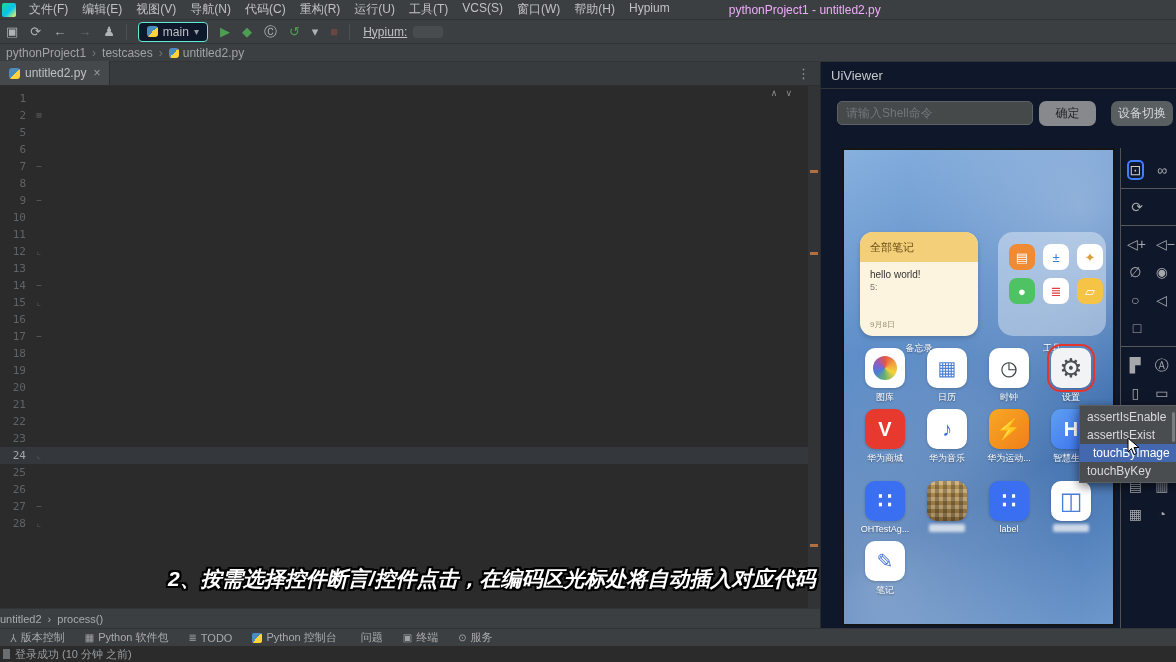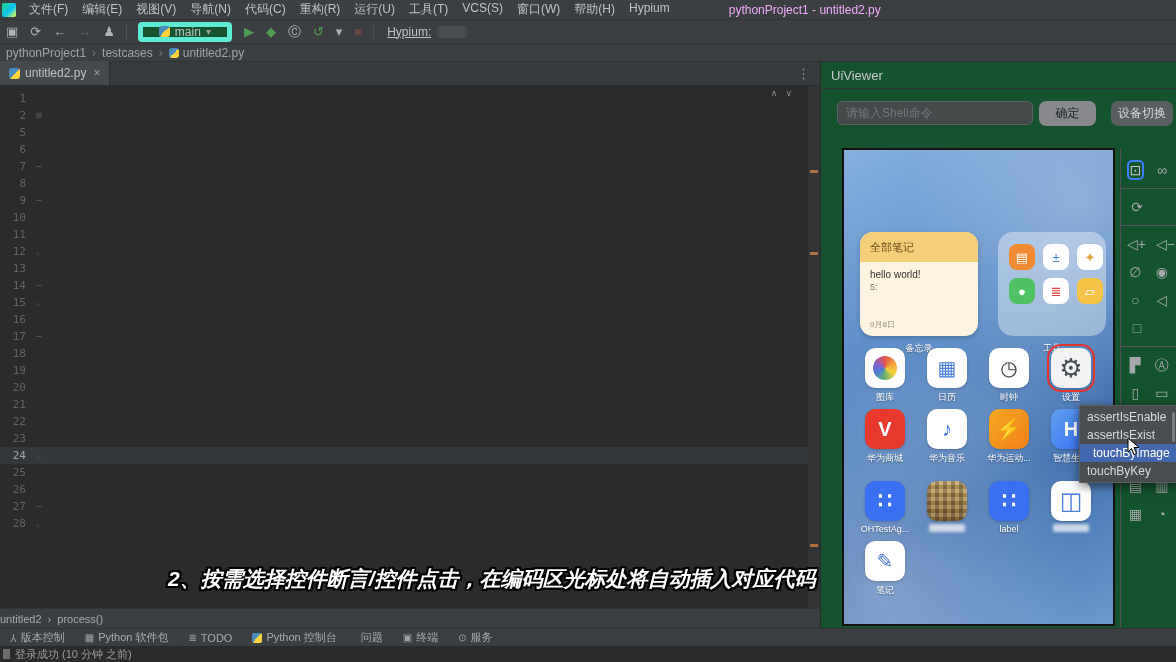--- a/index.html
+++ b/index.html
@@ -18,22 +18,22 @@
 
   
   #toolbar { position:absolute; left:0; top:20px; width:1176px; height:24px; background:#3c3f41;
              display:flex; align-items:center; border-bottom:1px solid #323537; }
   .tbgrp { display:flex; align-items:center; }
   .tbi { font-size:13px; color:#afb3b6; padding:0 6px; }
   .tbi.dim { opacity:.38; }
   .tbi.green { color:#4d9e52; }
   .tbi.dimred { color:#7c4a46; opacity:.7; }
   .tsep { width:1px; height:16px; background:#4c5053; margin:0 5px; }
-  .branch { display:flex; align-items:center; gap:5px; border:5px solid #5eead4; border-radius:4px;
-            height:20px; padding:0 16px; margin:0 6px; background:#14532d; }
+  .branch { display:flex; align-items:center; gap:5px; border:1px solid #5eead4; border-radius:4px;
+            height:20px; padding:0 8px; margin:0 6px; background:#0f172a; }
   .pysq { display:inline-block; width:11px; height:11px; border-radius:3px;
           background:linear-gradient(135deg,#4b8bbe 50%,#ffd43b 50%); }
   .branch-name { font-size:12px; color:#bfc1c3; }
   .caret { font-size:10px; color:#9a9da0; }
   .hyp { font-size:12px; color:#bfc1c3; margin-left:8px;text-decoration:underline; }
   .hypbox { width:30px; height:12px; border-radius:3px; background:#54585b; opacity:.55; margin-left:6px; }
 
   
   #crumbbar { position:absolute; left:0; top:44px; width:1176px; height:18px; background:#3c3f41;
               display:flex; align-items:center; padding-left:6px; border-bottom:1px solid #323537; }
@@ -83,21 +83,21 @@
   .sbi .sbg.flip { display:inline-block; transform:rotate(180deg); }
   .sbi .sbg.pysq2 { width:10px; height:10px; border-radius:2px;
                     background:linear-gradient(135deg,#4b8bbe 50%,#ffd43b 50%); }
   .sbi .sbl { font-size:11px; color:#a8abad; }
   #eventline { position:absolute; left:0; top:646px; width:1176px; height:16px; background:#2b2b2b;
                display:flex; align-items:center; gap:5px; padding-left:3px; }
   .evicon { width:7px; height:10px; background:#6a6e71; }
   #eventline span { font-size:11px; color:#9a9da0; }
 
   
-  #uv { position:absolute; left:820px; top:62px; width:356px; height:566px; background:#14532d;
+  #uv { position:absolute; left:820px; top:62px; width:356px; height:566px; background:#0f172a;
         border-left:1px solid #282b2d; }
   .uvhead { height:26px; display:flex; align-items:center; padding-left:10px; }
   .uvhead span { font-size:13px; color:#c5c8ca; }
   .uvbody { position:absolute; left:0; top:26px; right:0; bottom:0; border-top:1px solid #323537; }
   #shell-input { position:absolute; left:16px; top:12px; width:196px; height:24px; background:#45494a;
                  border:1px solid #5e6264; border-radius:5px; color:#c5c8ca; font-size:12px; padding:0 8px; }
   #shell-input::placeholder { color:#71767a; }
   .okbtn { position:absolute; left:218px; top:12px; width:57px; height:25px; background:#87898c;
            color:#232628; border:none; border-radius:7px; font-size:12px; }
   .swbtn { position:absolute; right:3px; top:12px; width:62px; height:25px; background:#595e61;

